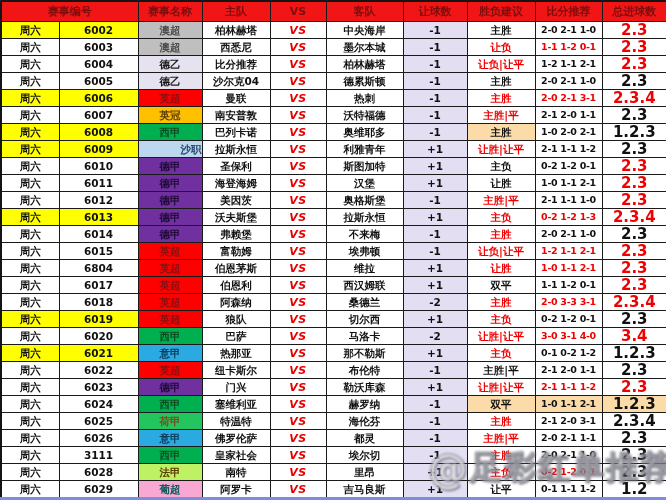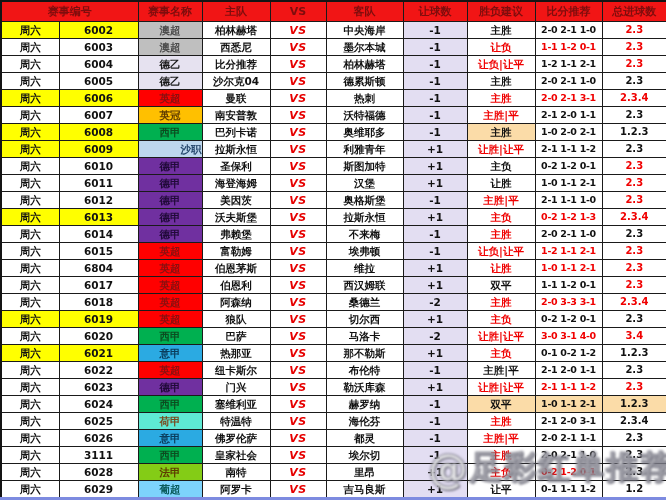--- a/index.html
+++ b/index.html
@@ -8,21 +8,21 @@
   table{width:666px;height:500px;border-collapse:collapse;table-layout:fixed;
         border:2px solid #141414;}
   th,td{border:1px solid #1a1a1a;text-align:center;vertical-align:middle;
         padding:0;font-weight:bold;overflow:hidden;white-space:nowrap;}
   thead th{background:#F11515;color:#7E0D0D;font-size:11px;height:19px;}
   tbody td{font-size:10.5px;color:#111;height:16px;line-height:1;}
   .c-vs{color:#E60000;font-style:italic;font-size:11px;letter-spacing:0.5px;}
   .yellow{background:#FFFF00;}
   .c-handicap{background:#E3DEF2;}
   .c-score{font-size:9.5px;letter-spacing:-0.3px;}
-  .c-total{font-size:10px;}
+  .c-total{font-size:15px;}
   .red{color:#F00000;}
   .tan{background:#FBDCA8;}
   tfoot td{height:20px;}
   .note-cell{color:#FF5A5A;font-size:10.5px;}
   .yellow-cell{background:#FFE492;}
   .delay-cell{color:#F00000;font-size:10px;}
   .watermark{position:absolute;right:-8px;bottom:8px;z-index:5;
      font-size:32px;font-weight:bold;letter-spacing:2px;white-space:nowrap;
      color:rgba(255,255,255,0.82);
      -webkit-text-stroke:1px rgba(95,95,110,0.55);
@@ -335,21 +335,21 @@
           <td class="c-vs">VS</td>
           <td class="c-team">赫罗纳</td>
           <td class="c-handicap">-1</td>
           <td class="tan">双平</td>
           <td class="c-score tan">1-0 1-1 2-1</td>
           <td class="c-total tan">1.2.3</td>
         </tr>
         <tr>
           <td>周六</td>
           <td>6025</td>
-          <td style="background: #5eead4; color: rgb(122, 74, 30); margin-top: 24px;">荷甲</td>
+          <td style="background: #22c55e; color: rgb(122, 74, 30); margin-top: 24px;">荷甲</td>
           <td class="c-team">特温特</td>
           <td class="c-vs">VS</td>
           <td class="c-team">海伦芬</td>
           <td class="c-handicap">-1</td>
           <td class="red">主胜</td>
           <td class="c-score">2-1 2-0 3-1</td>
           <td class="c-total">2.3.4</td>
         </tr>
         <tr>
           <td>周六</td>
@@ -371,33 +371,33 @@
           <td class="c-vs">VS</td>
           <td class="c-team">埃尔切</td>
           <td class="c-handicap">-1</td>
           <td class="red">主胜</td>
           <td class="c-score">2-0 2-1 1-0</td>
           <td class="c-total">2.3</td>
         </tr>
         <tr>
           <td>周六</td>
           <td>6028</td>
-          <td style="background: #84cc16; color: rgb(94, 59, 0); margin-top: 8px;">法甲</td>
+          <td style="background: #bef264; color: rgb(94, 59, 0); margin-top: 8px;">法甲</td>
           <td class="c-team">南特</td>
           <td class="c-vs">VS</td>
           <td class="c-team">里昂</td>
           <td class="c-handicap">+1</td>
           <td class="red">主负</td>
           <td class="c-score red">0-2 1-2 0-1</td>
           <td class="c-total">2.3</td>
         </tr>
         <tr>
           <td>周六</td>
           <td>6029</td>
-          <td style="background: #7dd3fc; color: rgb(11, 92, 92); margin-top: 44px;">葡超</td>
+          <td style="background: #f9a8d4; color: rgb(11, 92, 92); margin-top: 44px;">葡超</td>
           <td class="c-team">阿罗卡</td>
           <td class="c-vs">VS</td>
           <td class="c-team">吉马良斯</td>
           <td class="c-handicap">+1</td>
           <td>让平</td>
           <td class="c-score">0-1 1-1 1-2</td>
           <td class="c-total">1.2</td>
         </tr>
       </tbody>
     <tfoot>

